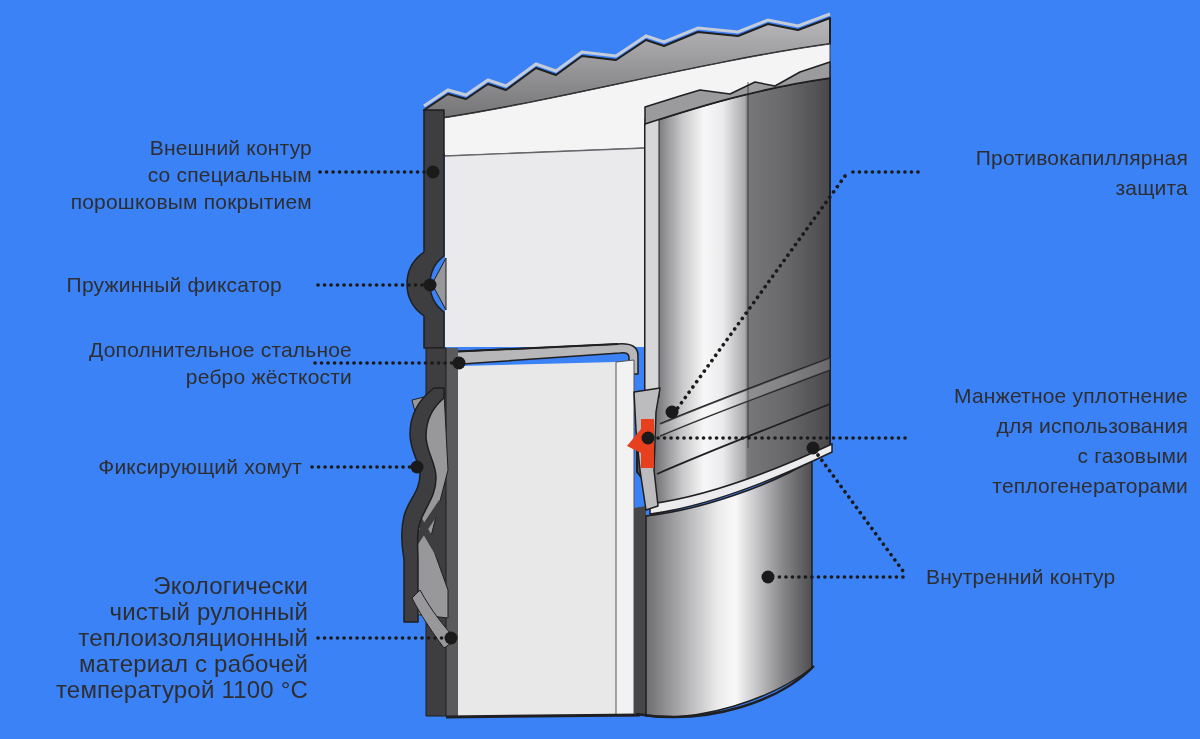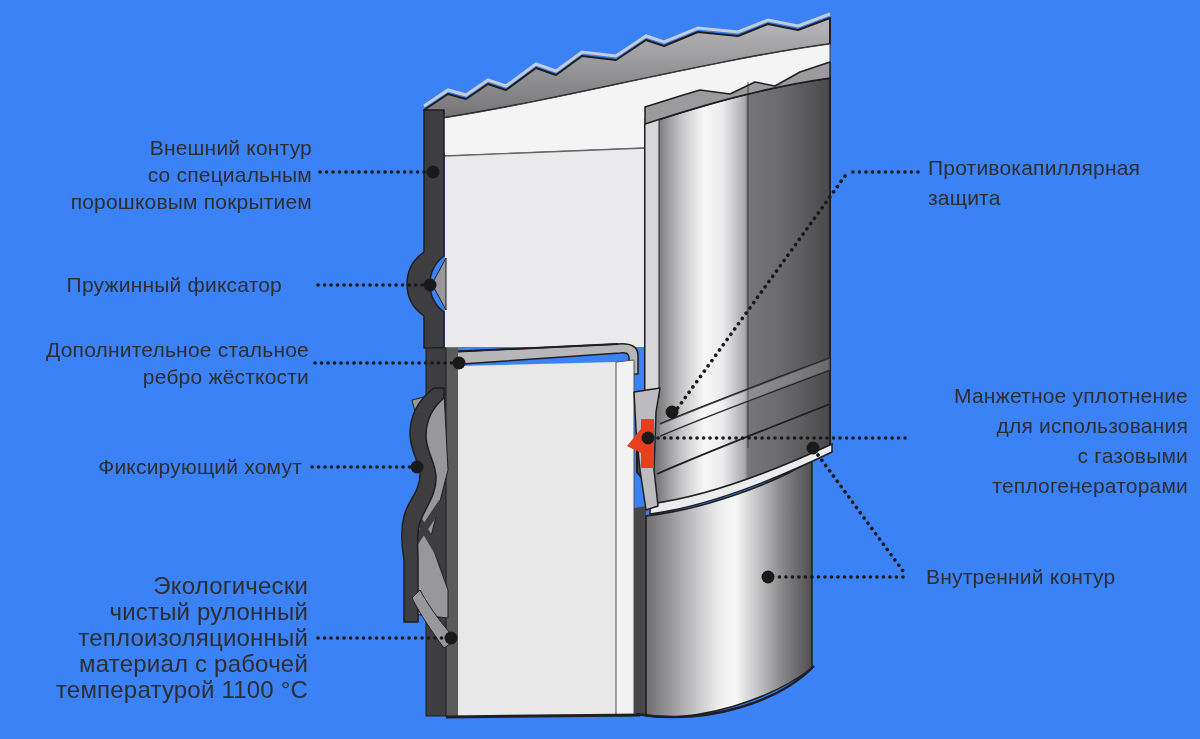--- a/index.html
+++ b/index.html
@@ -140,36 +140,36 @@
   </svg>
 
   <div class="lbl right-align" style="right:888px;top:134px;width:300px;">
     <span>Внешний контур</span>
     <span>со специальным</span>
     <span>порошковым покрытием</span>
   </div>
   <div class="lbl right-align" style="right:918px;top:271px;width:280px;">
     <span>Пружинный фиксатор</span>
   </div>
-  <div class="lbl right-align" style="right:891px;top:336px;width:290px;">
+  <div class="lbl right-align" style="right:848px;top:336px;width:290px;">
     <span>Дополнительное стальное</span>
     <span>ребро жёсткости</span>
   </div>
   <div class="lbl right-align" style="right:898px;top:453px;width:260px;">
     <span>Фиксирующий хомут</span>
   </div>
   <div class="lbl right-align tight" style="right:892px;top:573px;width:280px;">
     <span>Экологически</span>
     <span>чистый рулонный</span>
     <span>теплоизоляционный</span>
     <span>материал с рабочей</span>
     <span>температурой 1100 °C</span>
   </div>
 
-  <div class="lbl left-align loose" style="left:928px;top:153px;width:260px;">
+  <div class="lbl left-align loose" style="left:928px;top:143px;width:260px;text-align:right;">
     <span>Противокапиллярная</span>
     <span>защита</span>
   </div>
   <div class="lbl left-align loose" style="left:928px;top:381px;width:260px;text-align:right;">
     <span>Манжетное уплотнение</span>
     <span>для использования</span>
     <span>с газовыми</span>
     <span>теплогенераторами</span>
   </div>
   <div class="lbl left-align" style="left:926px;top:563px;width:260px;">

